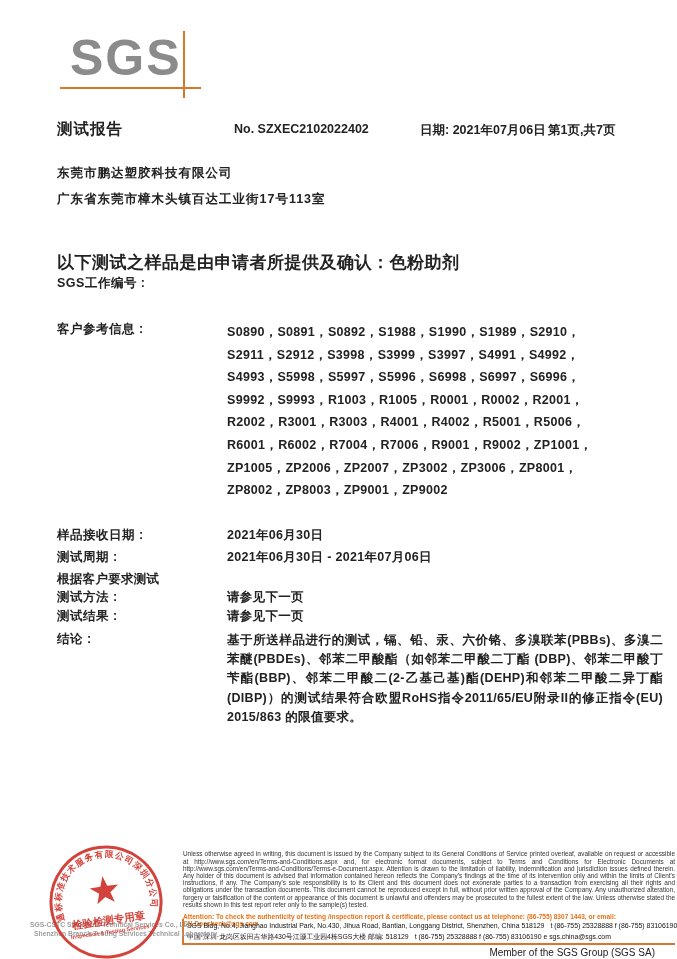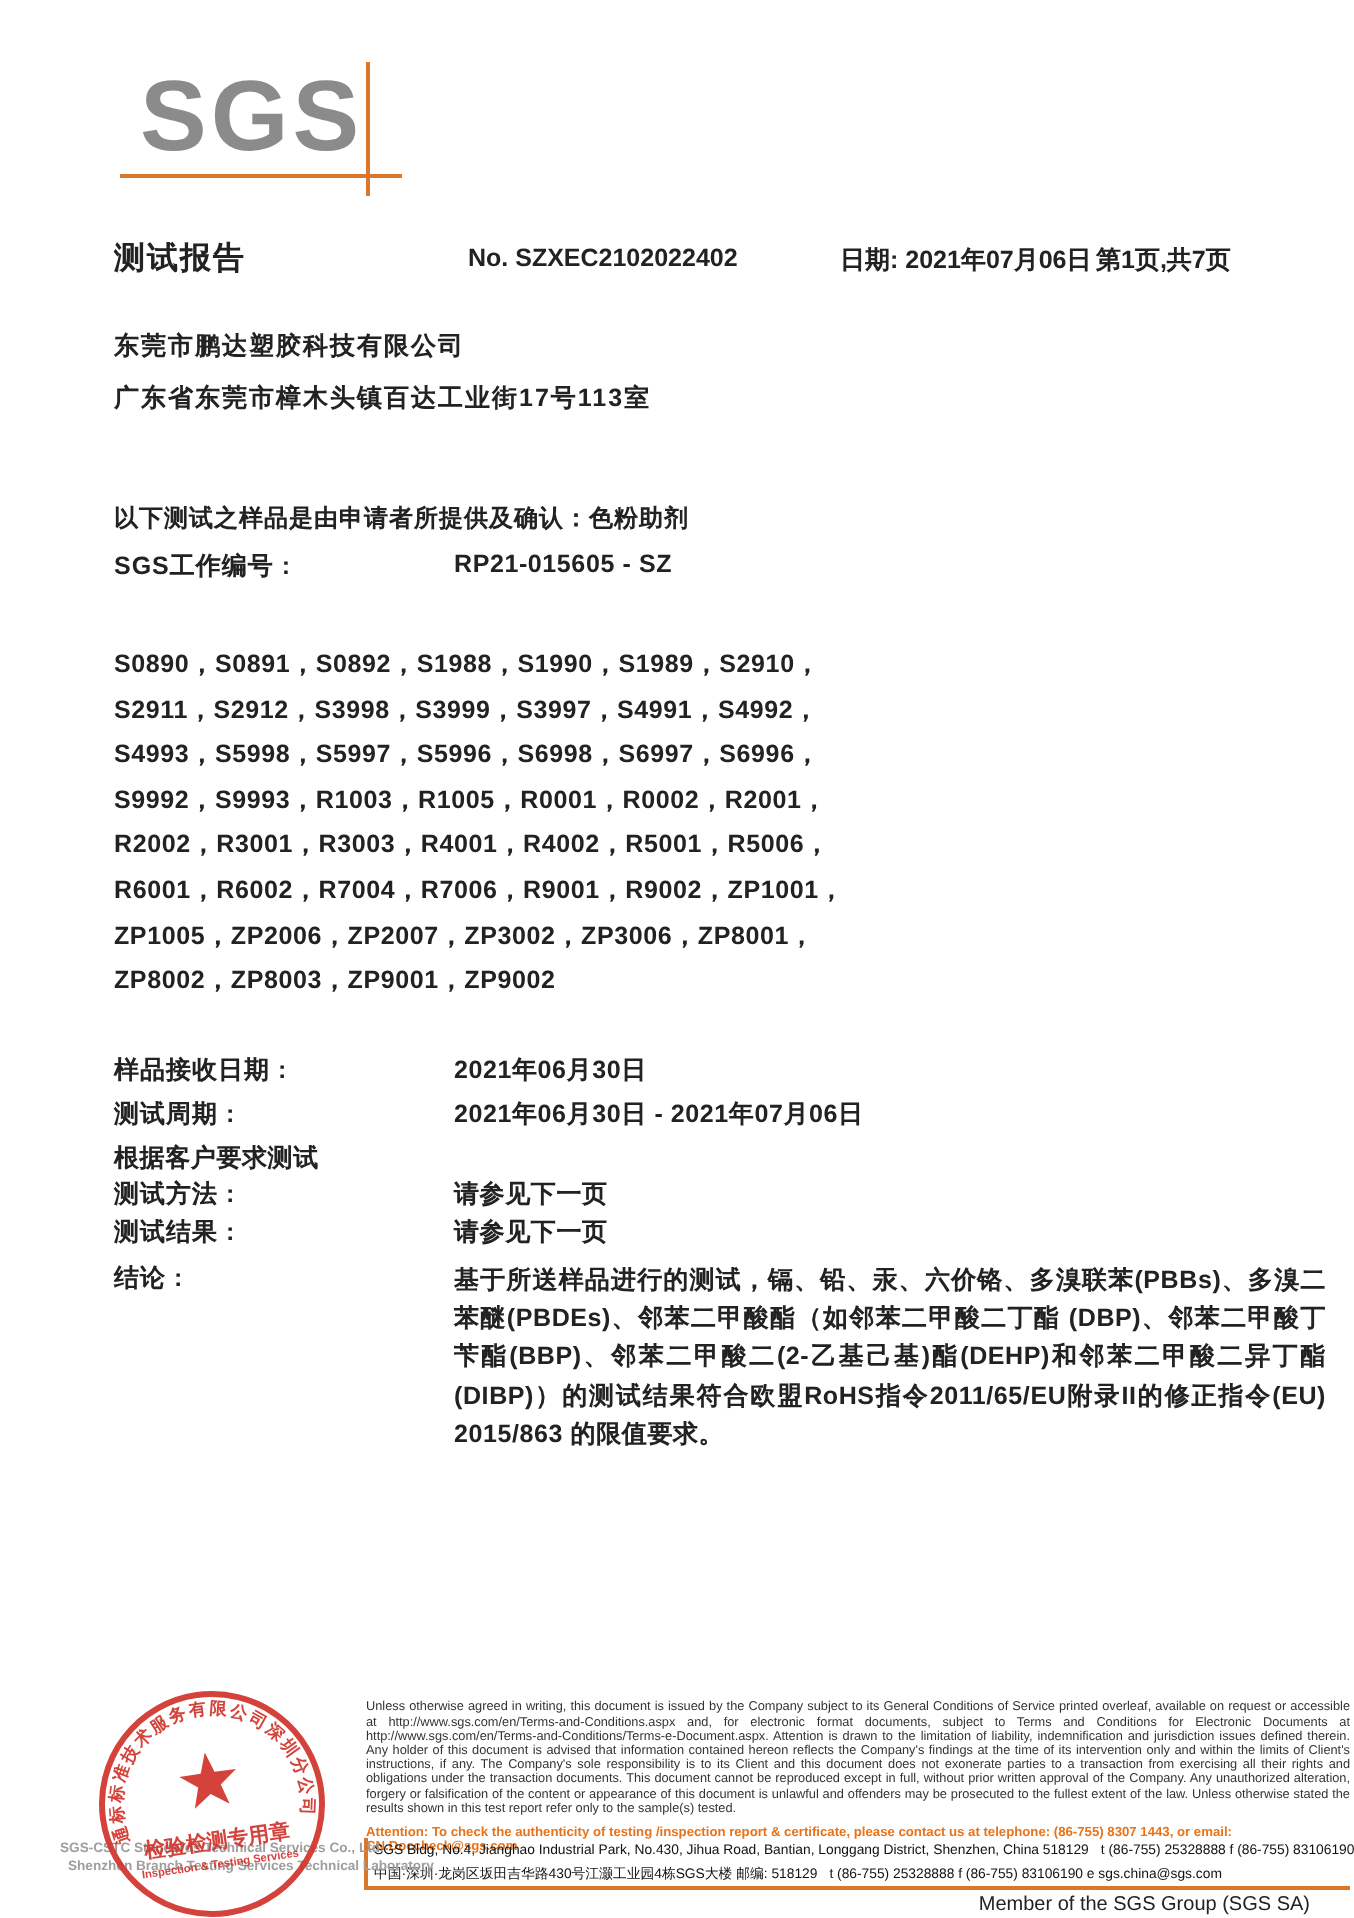--- a/index.html
+++ b/index.html
@@ -15,21 +15,21 @@
   
   .hdr{position:absolute;font-weight:bold;white-space:nowrap;}
   .hdr-title{left:57px;top:119px;font-size:15.5px;letter-spacing:1px;}
   .hdr-no{left:234px;top:122px;font-size:12.5px;}
   .hdr-date{left:420px;top:122px;font-size:12.5px;text-align:center;}
   .hdr-page{left:548px;top:122px;font-size:12.5px;}
   
   .applicant-name{position:absolute;left:57px;top:165px;font-size:12.5px;font-weight:bold;letter-spacing:1px;}
   .applicant-addr{position:absolute;left:57px;top:191px;font-size:12.5px;font-weight:bold;letter-spacing:1px;}
   
-  .statement{position:absolute;left:57px;top:251px;font-size:12px;font-weight:bold;letter-spacing:.5px;}
+  .statement{position:absolute;left:57px;top:251px;font-size:17px;font-weight:bold;letter-spacing:.5px;}
   .row{position:absolute;left:57px;display:flex;font-size:12.5px;font-weight:bold;}
   .row .lbl{width:170px;flex:0 0 170px;letter-spacing:.5px;}
   .row .val{width:436px;letter-spacing:.3px;}
   .r-job{top:275px}.r-model{top:299px}.r-codes{top:321px}
   .r-recv{top:527px}.r-period{top:549px}.r-req{top:571px}.r-method{top:589px}.r-result{top:608px}
   .r-concl{top:631px}
   .codes-line{line-height:22.6px;white-space:nowrap;}
   .concl-text{line-height:19.2px;text-align:justify;width:430px;}
   
   .terms{position:absolute;left:183px;top:844px;width:492px;font-size:6.4px;line-height:7.2px;
@@ -61,25 +61,25 @@
   <div class="hdr hdr-date">日期: 2021年07月06日</div>
   <div class="hdr hdr-page">第1页,共7页</div>
 
   <div class="applicant-name">东莞市鹏达塑胶科技有限公司</div>
   <div class="applicant-addr">广东省东莞市樟木头镇百达工业街17号113室</div>
 
   <div class="statement">以下测试之样品是由申请者所提供及确认：色粉助剂</div>
 
   <div class="row r-job">
     <div class="lbl">SGS工作编号 :</div>
-    <div class="val">RP21-015605 - SZ</div>
   </div>
 
 
   <div class="row r-codes">
+    <div class="lbl">客户参考信息 :</div>
     <div class="val">
       <div class="codes-line">S0890，S0891，S0892，S1988，S1990，S1989，S2910，</div>
       <div class="codes-line">S2911，S2912，S3998，S3999，S3997，S4991，S4992，</div>
       <div class="codes-line">S4993，S5998，S5997，S5996，S6998，S6997，S6996，</div>
       <div class="codes-line">S9992，S9993，R1003，R1005，R0001，R0002，R2001，</div>
       <div class="codes-line">R2002，R3001，R3003，R4001，R4002，R5001，R5006，</div>
       <div class="codes-line">R6001，R6002，R7004，R7006，R9001，R9002，ZP1001，</div>
       <div class="codes-line">ZP1005，ZP2006，ZP2007，ZP3002，ZP3006，ZP8001，</div>
       <div class="codes-line">ZP8002，ZP8003，ZP9001，ZP9002</div>
     </div>

